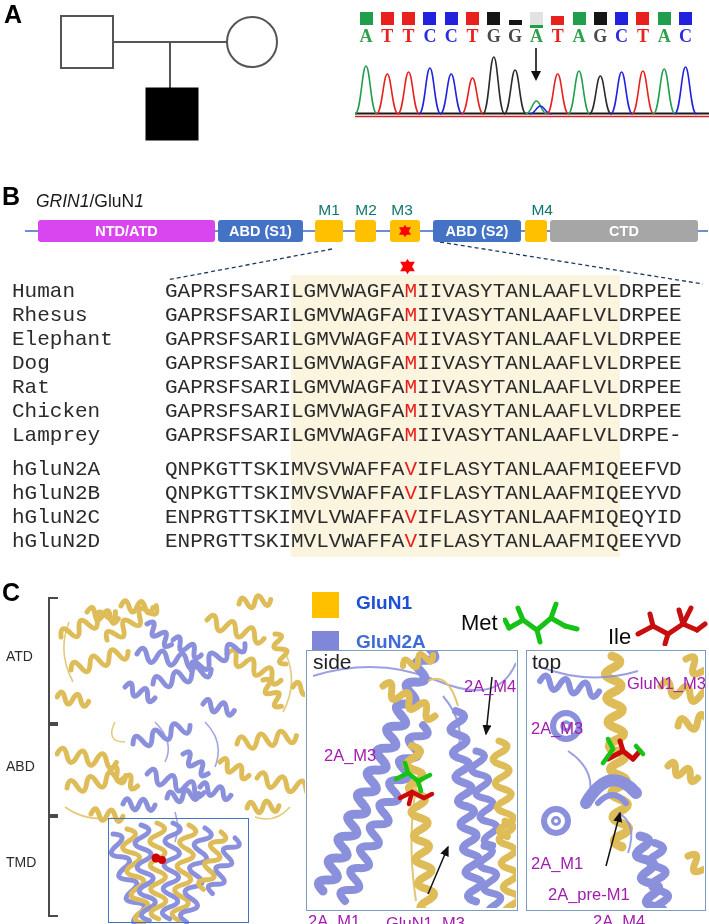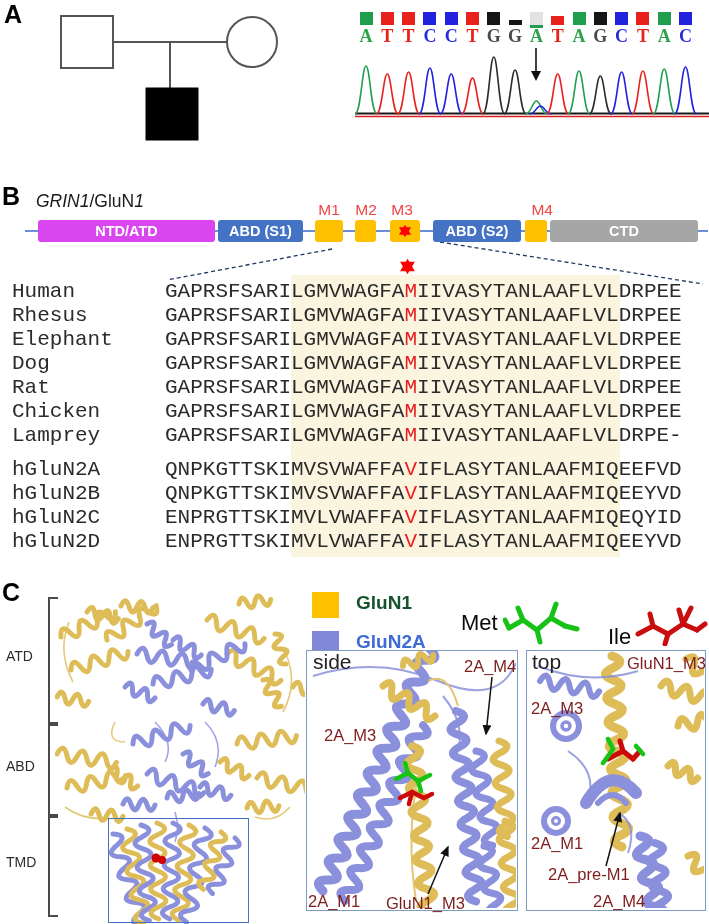--- a/index.html
+++ b/index.html
@@ -13,38 +13,38 @@
            font-family:"Liberation Serif",serif;font-weight:bold;font-size:18px;}
   #caption{position:absolute;left:360px;top:127px;width:345px;text-align:center;
            font-size:21px;color:#0a0a0a;}
   
   #gene-label{position:absolute;left:36px;top:191px;font-size:17.5px;color:#1a1a1a;}
   #gene-label .it{font-style:italic;}
   .dbox{position:absolute;top:220px;height:22px;border-radius:3px;
         display:flex;align-items:center;justify-content:center;gap:2px;}
   .dbox span{color:#fff;font-size:14.5px;font-weight:bold;white-space:nowrap;}
   .mlabel{position:absolute;top:201px;width:34px;text-align:center;
-          font-size:15.5px;color:#ef4444;}
+          font-size:15.5px;color:#0f766e;}
   
   #hl-band{position:absolute;left:291px;top:275px;width:329px;height:282px;background:#FBF5E0;}
   .agroup{position:absolute;left:12px;font-family:"Liberation Mono",monospace;
           font-size:21px;color:#2b2b2b;white-space:pre;}
   .arow{height:24px;line-height:24px;}
   .aname{display:inline-block;width:153px;}
   .ared{color:#E8211D;}
   
   .bracket{position:absolute;left:48px;width:8px;border-left:2px solid #4a4a4a;
            border-top:2px solid #4a4a4a;border-bottom:2px solid #4a4a4a;}
   .bracket-label{position:absolute;left:6px;width:40px;font-size:14px;color:#2b2b2b;}
   .legend-sq{position:absolute;width:27px;height:26px;}
   .legend-txt{position:absolute;font-size:19px;font-weight:bold;}
   .res-label{position:absolute;font-size:22px;color:#0a0a0a;}
   .cpanel{position:absolute;top:650px;height:261px;border:1.5px solid #7E9CC0;box-sizing:border-box;background:#fff;}
   .view-title{position:absolute;font-size:21px;color:#222;}
-  .struct-label{position:absolute;font-size:16.5px;color:#7f1d1d;white-space:nowrap;}
+  .struct-label{position:absolute;font-size:16.5px;color:#a21caf;white-space:nowrap;margin-top:20px;}
 </style>
 </head>
 <body>
 
 <div id="fig">
 
   <div class="plabel" style="left:4px;top:0px;">A</div>
 
   <svg class="abs" style="left:0;top:0;" width="360" height="160">
     <rect x="61" y="16" width="52" height="52" fill="#fff" stroke="#555" stroke-width="2"></rect>
@@ -237,21 +237,21 @@
       <path d="M100,130 Q120,150 110,170" stroke="#8A90DB"></path>
       <path d="M150,130 Q170,150 160,175" stroke="#8A90DB"></path>
       <path d="M120,220 Q125,235 120,250" stroke="#8A90DB"></path>
     </g>
     <circle cx="101" cy="266" r="4.5" fill="#D10000"></circle>
     <circle cx="107" cy="268" r="4" fill="#D10000"></circle>
   </svg>
   <div class="abs" style="left:108px;top:818px;width:139px;height:103px;border:1.5px solid #4472C4;"></div>
 
   <div class="legend-sq" id="lg-sq1" style="left: 312px; top: 592px; background: rgb(255, 192, 0);"></div>
-  <div class="legend-txt" id="lg-tx1" style="left: 356px; top: 592px; color: #14532d;">GluN1</div>
+  <div class="legend-txt" id="lg-tx1" style="left: 356px; top: 592px; color: #1d4ed8;">GluN1</div>
   <div class="legend-sq" id="lg-sq2" style="left: 312px; top: 631px; background: rgb(128, 135, 216);"></div>
   <div class="legend-txt" id="lg-tx2" style="left: 356px; top: 631px; color: rgb(63, 107, 214);">GluN2A</div>
 
   <div class="res-label" style="left:461px;top:610px;">Met</div>
   <svg class="abs" style="left:503px;top:596px;" width="82" height="50">
     <g stroke="#16C216" stroke-width="5" stroke-linecap="round" fill="none">
       <path d="M6,32 L20,24 L34,34 L48,22 L62,30"></path>
       <path d="M20,24 L15,12"></path>
         <path d="M34,34 L37,46"></path>
       <path d="M48,22 L53,8"></path>

